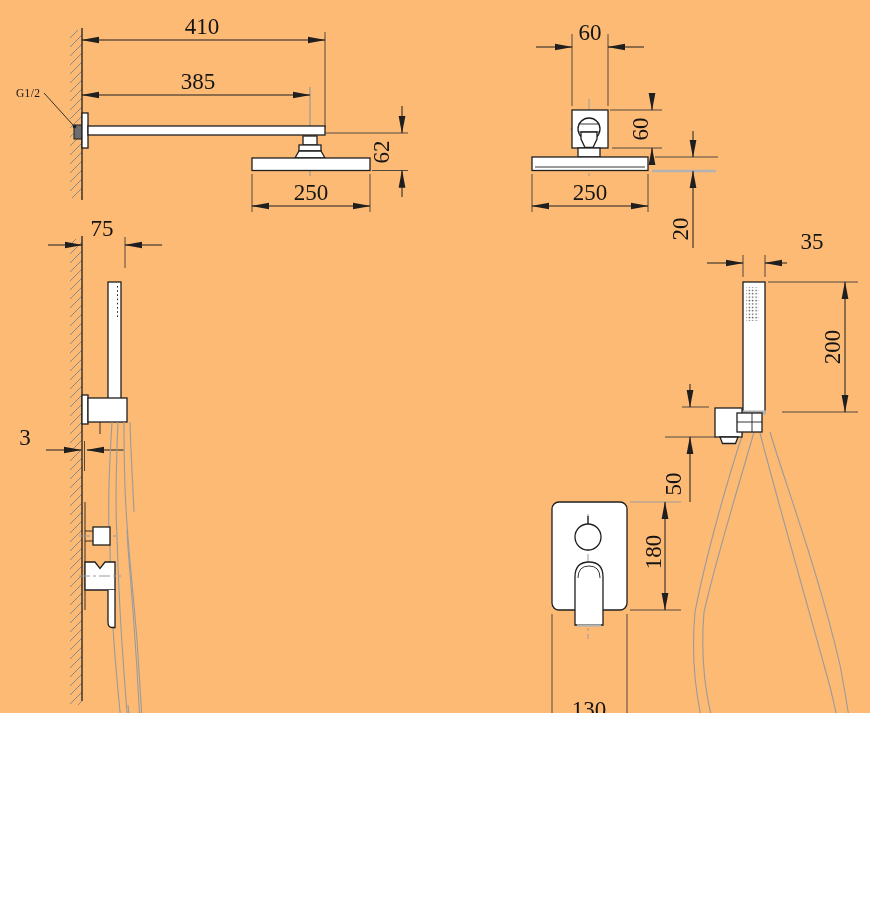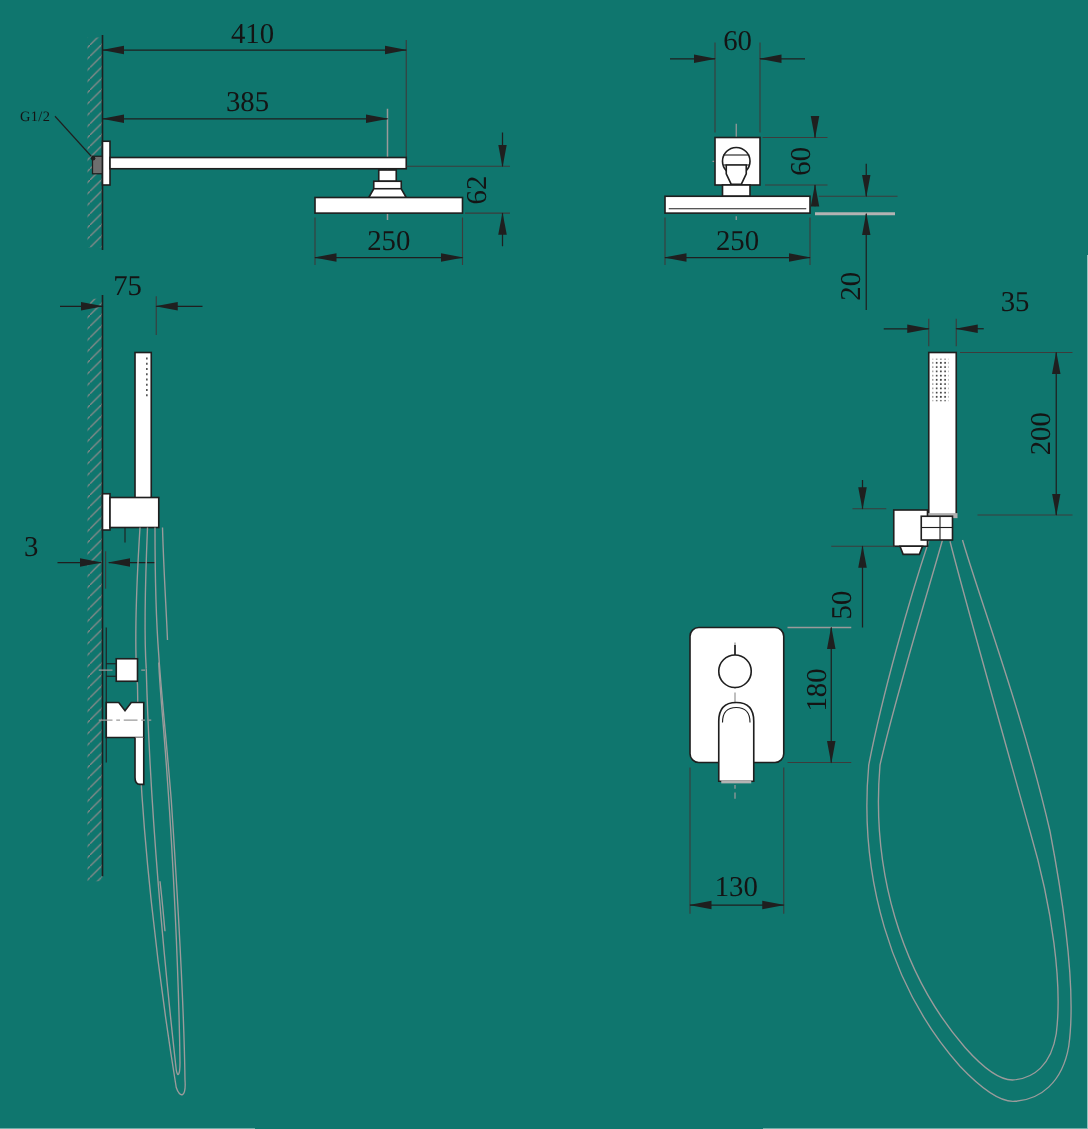--- a/index.html
+++ b/index.html
@@ -1,16 +1,16 @@
 <!DOCTYPE html>
 <html><head>
 <meta charset="utf-8">
 <style>
   html,body{margin:0;padding:0;background:#ffffff;}
-  .page{width:870px;height:903px;background:#0f766e;position:relative;overflow:hidden;}
+  .page{width:870px;height:713px;background:#fdba74;position:relative;overflow:hidden;}
   svg{display:block;}
   svg text{font-family:"Liberation Serif", serif;font-size:23px;fill:#141414;}
   svg text.small{font-size:11.5px;letter-spacing:0.3px;}
   .o{fill:#ffffff;stroke:#1f1f1f;stroke-width:1.3;}
   .ln{stroke:#1f1f1f;stroke-width:1.3;fill:none;}
   .thin{stroke:#1f1f1f;stroke-width:0.9;fill:none;}
   .d{stroke:#1f1f1f;stroke-width:1;fill:none;}
   .e{stroke:#3c3c3c;stroke-width:0.9;fill:none;}
   .cl{stroke:#9a9a9a;stroke-width:1;stroke-dasharray:11 3 3 3;fill:none;}
   .cg{stroke:#9a9a9a;stroke-width:1.2;fill:none;}

